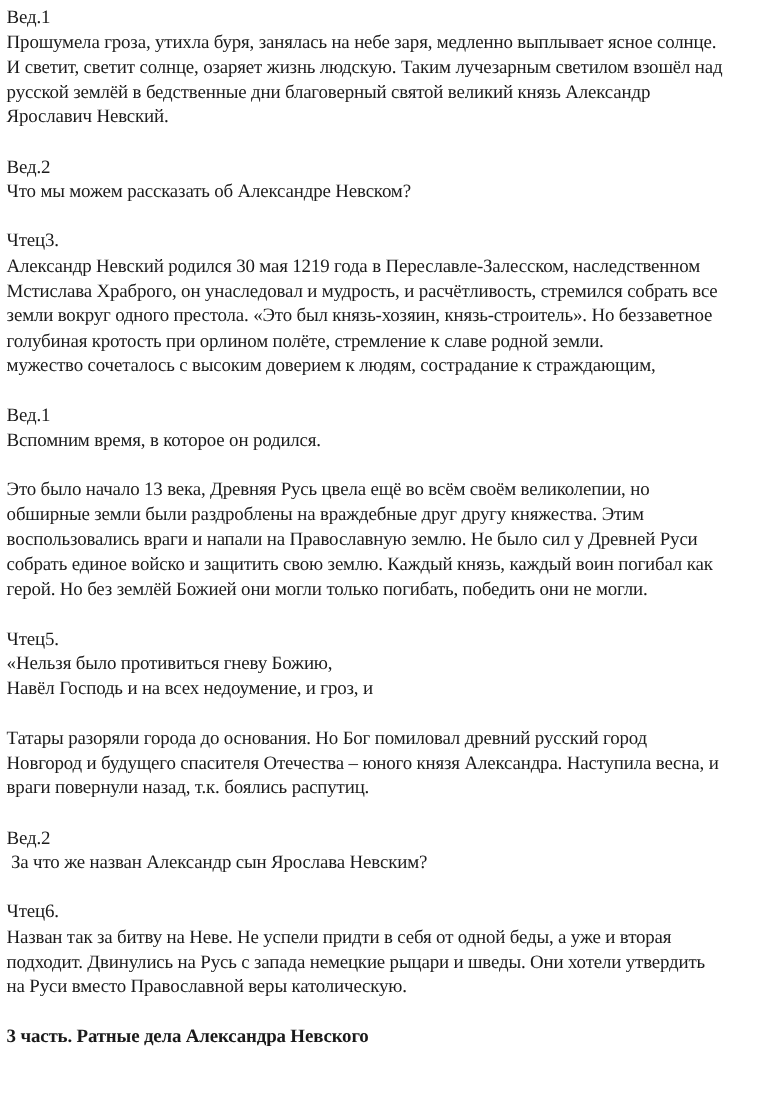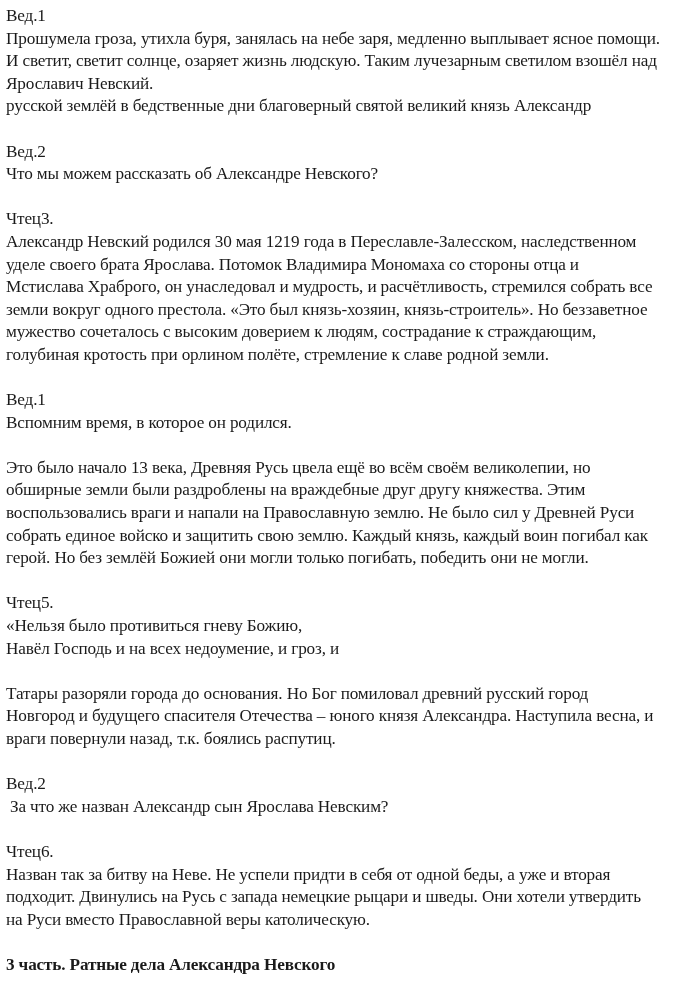--- a/index.html
+++ b/index.html
@@ -21,41 +21,40 @@
   .bold { font-weight: bold; }
   .indent1 { padding-left: 4px; }
 </style>
 </head>
 <body>
 
 <div class="page">
 
   <div class="para">
     <span class="line">Вед.1</span>
-    <span class="line">Прошумела гроза, утихла буря, занялась на небе заря, медленно выплывает ясное помощи.</span>
+    <span class="line">Прошумела гроза, утихла буря, занялась на небе заря, медленно выплывает ясное солнце.</span>
     <span class="line">И светит, светит солнце, озаряет жизнь людскую. Таким лучезарным светилом взошёл над</span>
+    <span class="line">русской землёй в бедственные дни благоверный святой великий князь Александр</span>
     <span class="line">Ярославич Невский.</span>
-    <span class="line">русской землёй в бедственные дни благоверный святой великий князь Александр</span>
   </div>
   <div class="gap"></div>
 
   <div class="para">
     <span class="line">Вед.2</span>
-    <span class="line">Что мы можем рассказать об Александре Невского?</span>
+    <span class="line">Что мы можем рассказать об Александре Невском?</span>
   </div>
   <div class="gap"></div>
 
   <div class="para">
     <span class="line">Чтец3.</span>
     <span class="line">Александр Невский родился 30 мая 1219 года в Переславле-Залесском, наследственном</span>
-    <span class="line">уделе своего брата Ярослава. Потомок Владимира Мономаха со стороны отца и</span>
     <span class="line">Мстислава Храброго, он унаследовал и мудрость, и расчётливость, стремился собрать все</span>
     <span class="line">земли вокруг одного престола. «Это был князь-хозяин, князь-строитель». Но беззаветное</span>
+    <span class="line">голубиная кротость при орлином полёте, стремление к славе родной земли.</span>
     <span class="line">мужество сочеталось с высоким доверием к людям, сострадание к страждающим,</span>
-    <span class="line">голубиная кротость при орлином полёте, стремление к славе родной земли.</span>
   </div>
   <div class="gap"></div>
 
   <div class="para">
     <span class="line">Вед.1</span>
     <span class="line">Вспомним время, в которое он  родился.</span>
   </div>
   <div class="gap"></div>
 
   <div class="para">

